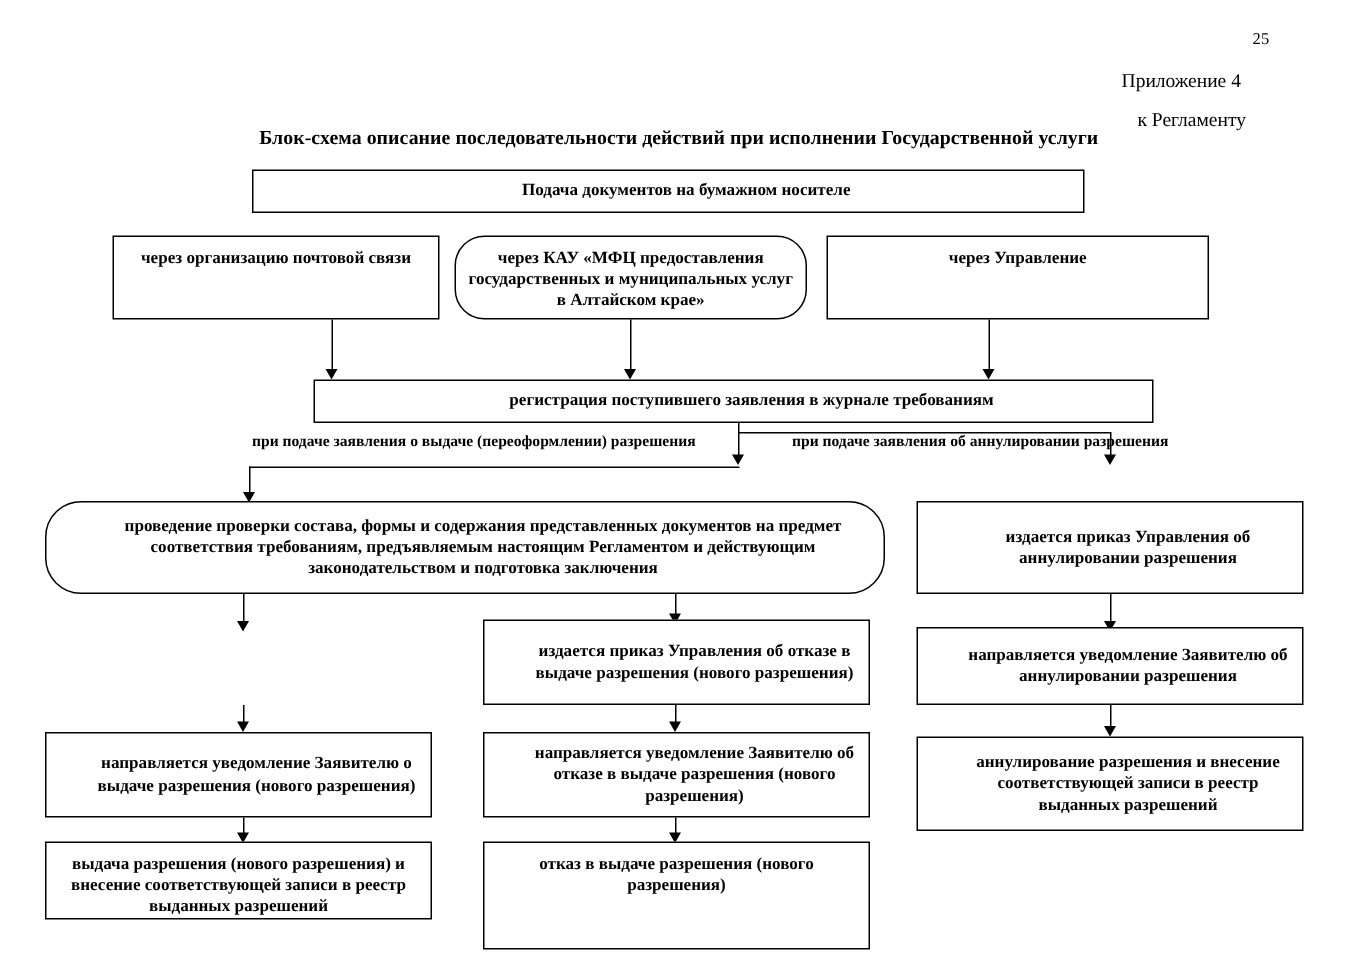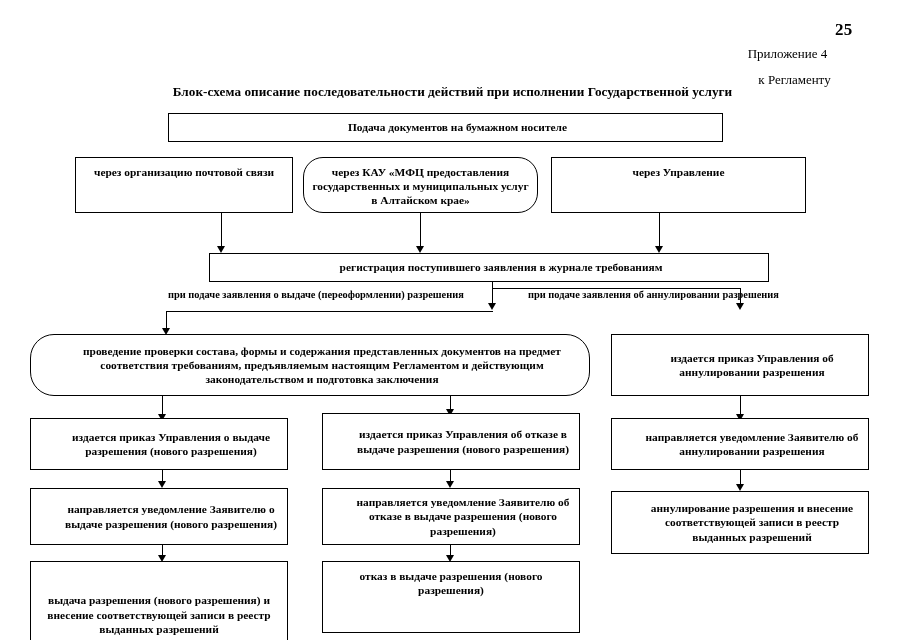--- a/index.html
+++ b/index.html
@@ -17,22 +17,22 @@
     height: 640px;
     background: #ffffff;
     overflow: hidden;
   }
 
   
   .page-number {
     position: absolute;
     left: 835px;
     top: 20px;
-    font-size: 17px;
-    font-weight: 700;
+    font-size: 11px;
+    font-weight: 400;
     letter-spacing: .2px;
   }
   .appendix {
     position: absolute;
     left: 700px;
     top: 46px;
     width: 175px;
     text-align: center;
     font-size: 13px;
     line-height: 16px;
@@ -165,23 +165,20 @@
 
   <div class="vline" style="left:162px; top:396px; height:19px;"></div>
   <div class="arrowhead" style="left:158px; top:414px;"></div>
 
   <div class="vline" style="left:450px; top:396px; height:14px;"></div>
   <div class="arrowhead" style="left:446px; top:409px;"></div>
 
   <div class="vline" style="left:740px; top:396px; height:19px;"></div>
   <div class="arrowhead" style="left:736px; top:414px;"></div>
 
-  <div class="box mid" style="left:30px; top:418px; width:258px; height:52px;">
-    <span class="txt">издается приказ Управления о выдаче разрешения (нового разрешения)</span>
-  </div>
 
   <div class="box mid" style="left:322px; top:413px; width:258px; height:57px;">
     <span class="txt">издается приказ Управления об отказе в выдаче разрешения (нового разрешения)</span>
   </div>
 
   <div class="box mid" style="left:611px; top:418px; width:258px; height:52px;">
     <span class="txt">направляется уведомление Заявителю об аннулировании разрешения</span>
   </div>
 
   <div class="vline" style="left:162px; top:470px; height:12px;"></div>
@@ -204,21 +201,21 @@
   <div class="box mid" style="left:611px; top:491px; width:258px; height:63px;">
     <span class="txt">аннулирование разрешения и внесение соответствующей записи в реестр выданных разрешений</span>
   </div>
 
   <div class="vline" style="left:162px; top:545px; height:11px;"></div>
   <div class="arrowhead" style="left:158px; top:555px;"></div>
 
   <div class="vline" style="left:450px; top:545px; height:11px;"></div>
   <div class="arrowhead" style="left:446px; top:555px;"></div>
 
-  <div class="box" style="left:30px; top:561px; width:258px; height:80px;align-items:flex-end;">
+  <div class="box" style="left:30px; top:561px; width:258px; height:52px;">
     <span class="txt">выдача разрешения (нового разрешения) и внесение соответствующей записи в реестр выданных разрешений</span>
   </div>
 
   <div class="box" style="left:322px; top:561px; width:258px; height:72px;">
     <span class="txt">отказ в выдаче разрешения (нового разрешения)</span>
   </div>
 
 </div>
 
 </body></html>

